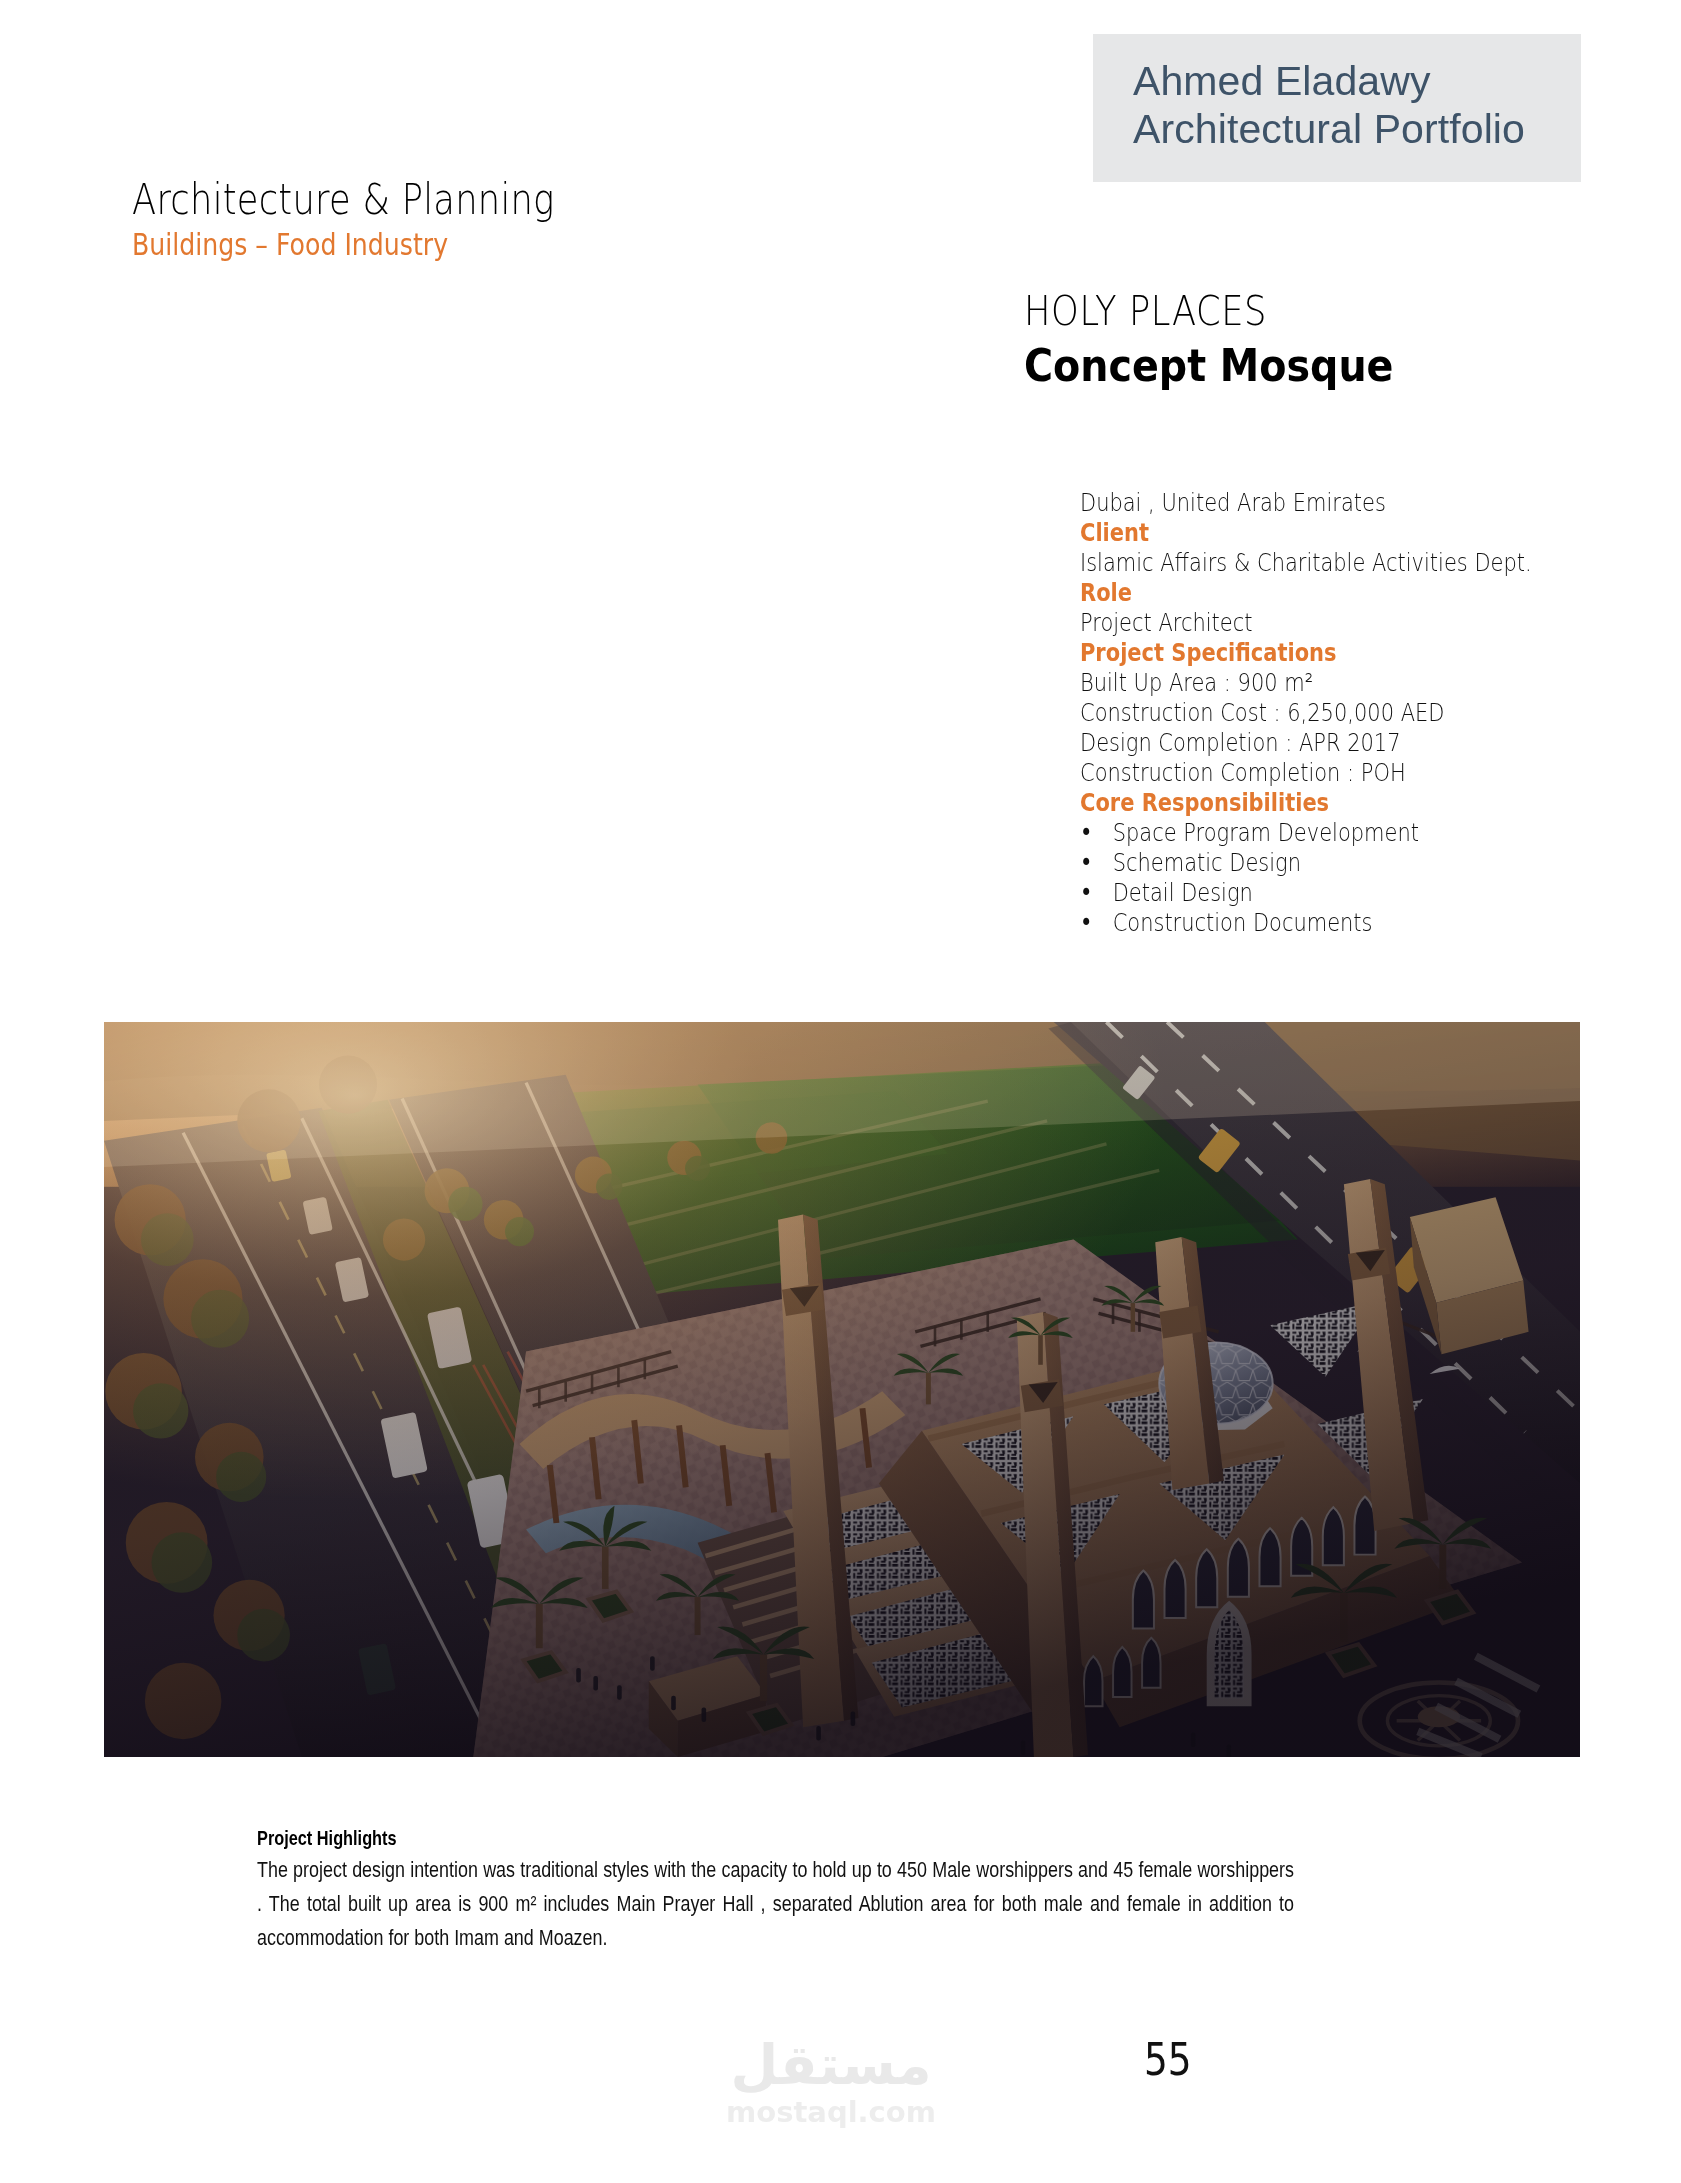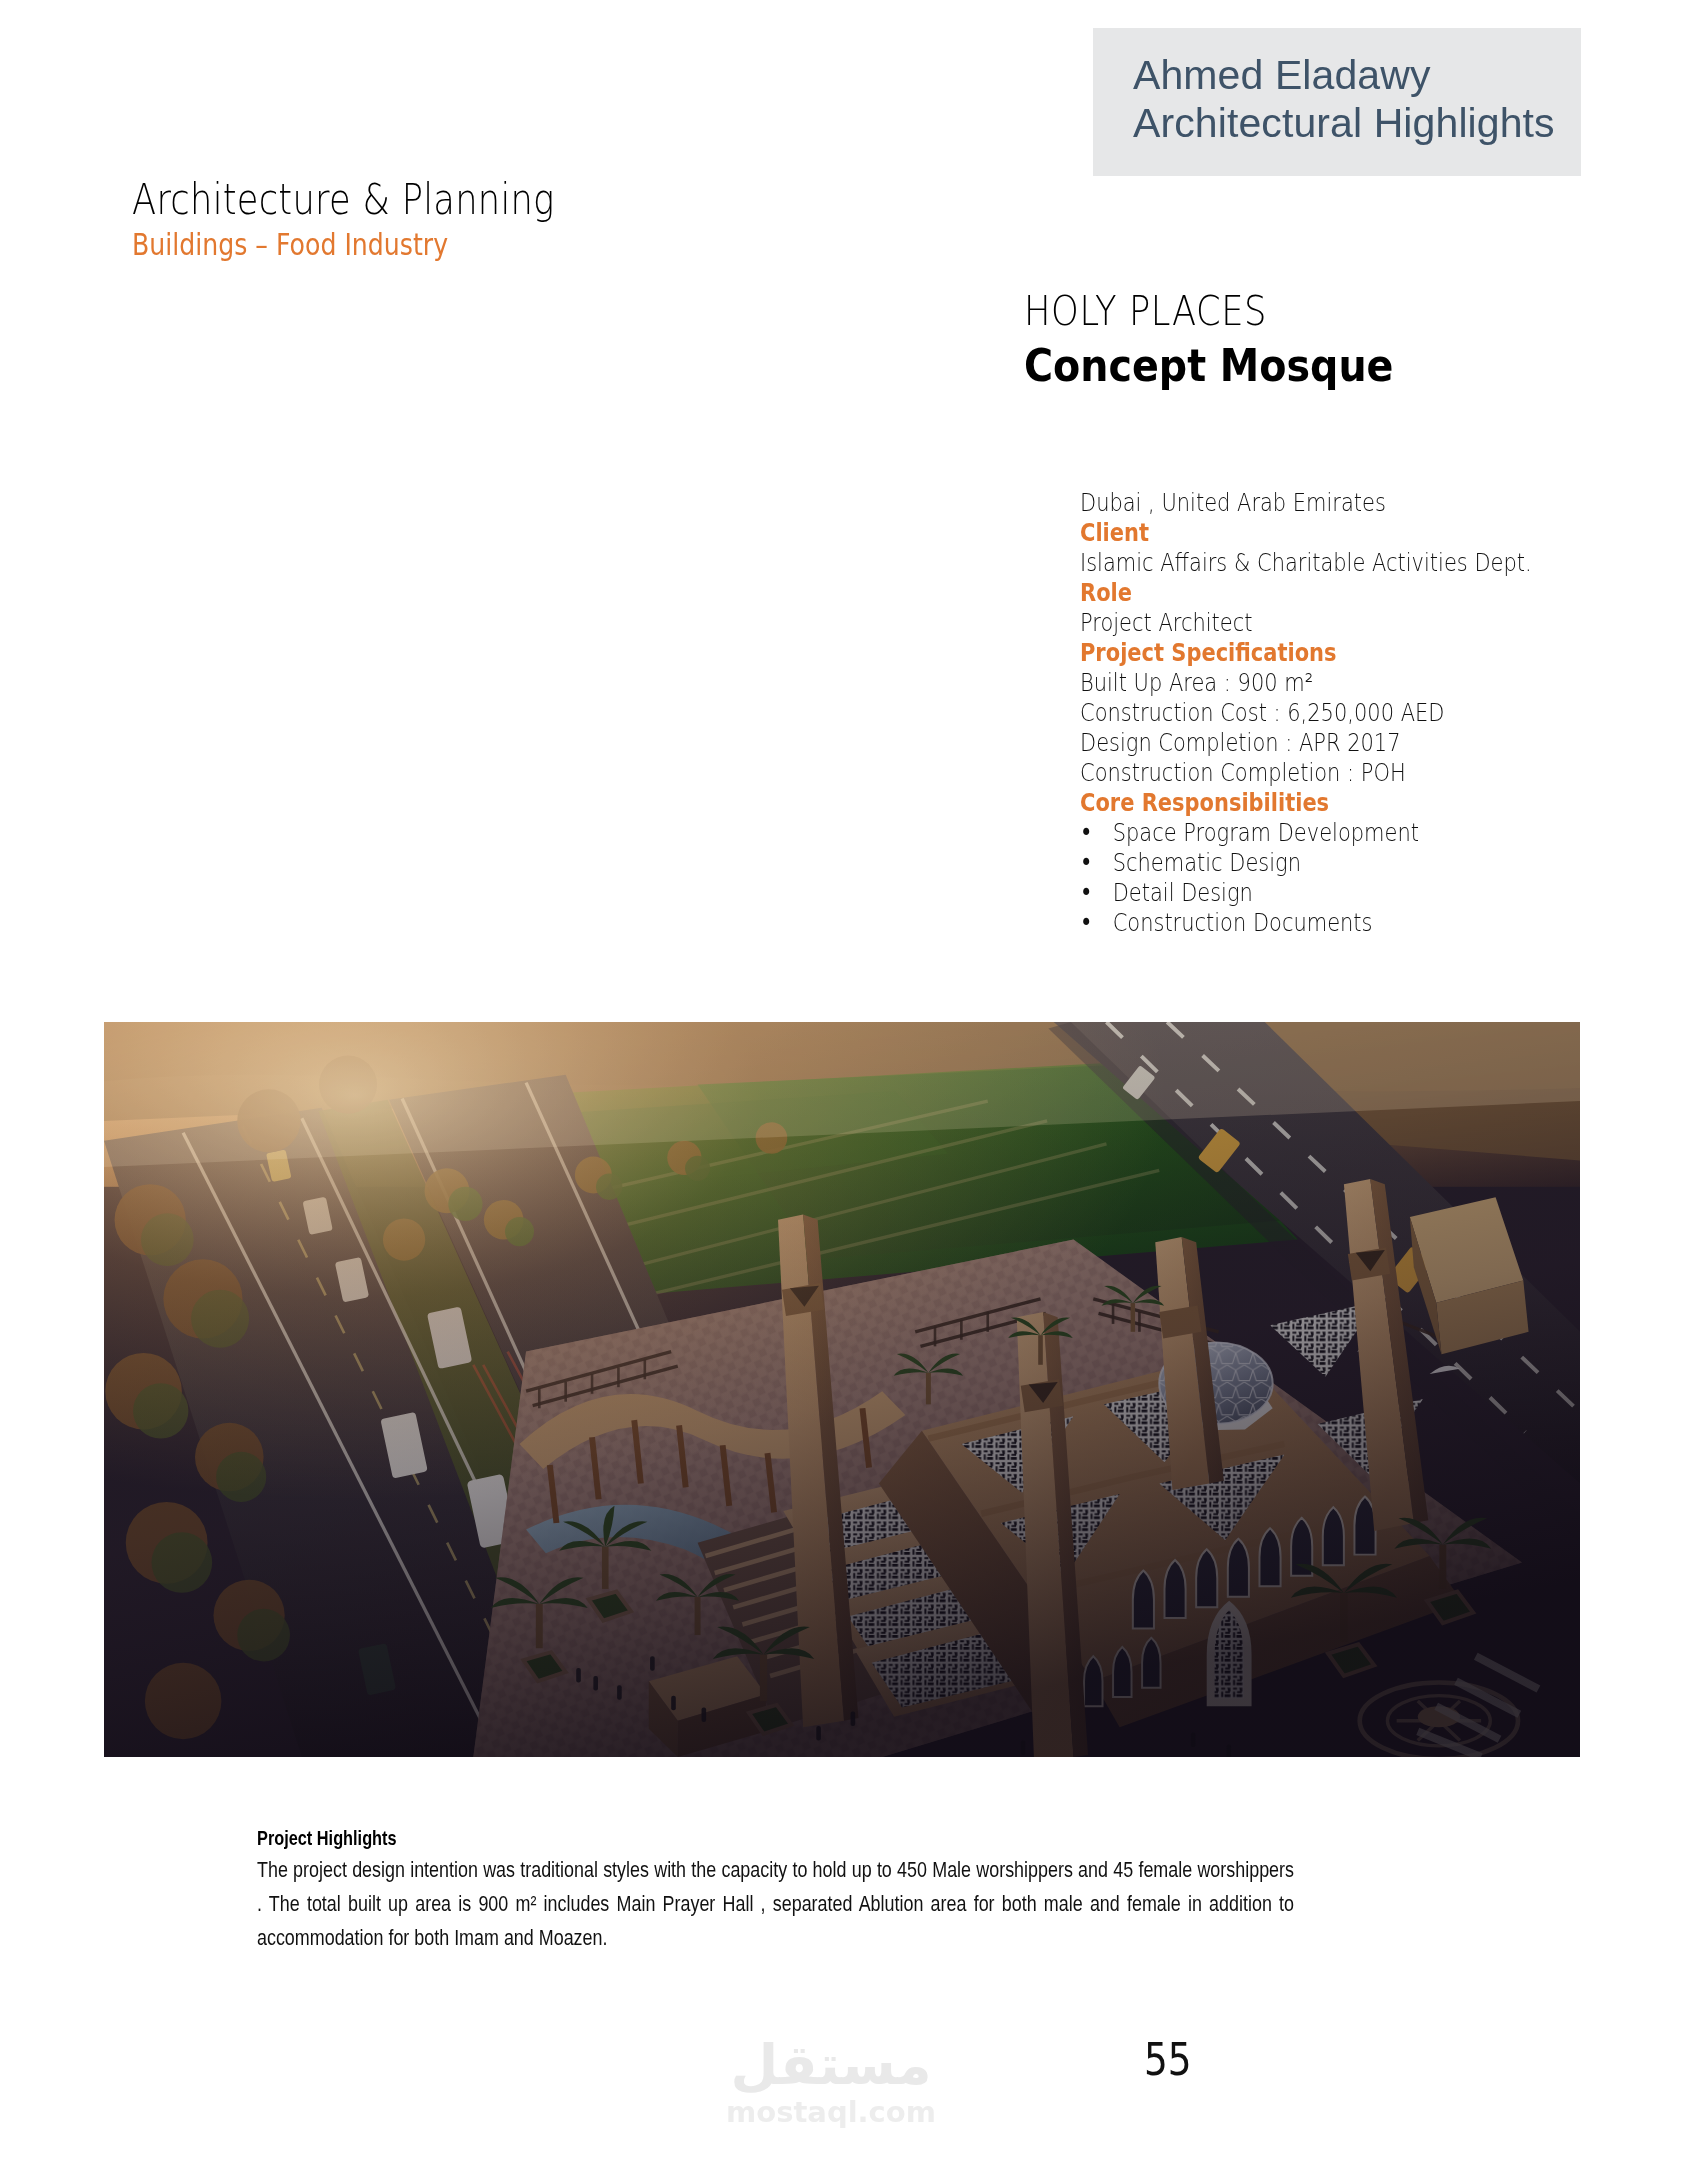--- a/index.html
+++ b/index.html
@@ -7,21 +7,21 @@
   body {
     width:1681px; height:2183px;
     position:relative;
     font-family:"Liberation Sans", sans-serif;
     color:#000;
     overflow:hidden;
   }
 
   
   #portfolio-badge {
-    position:absolute; left:1093px; top:28px;
+    position:absolute; left:1093px; top:34px;
     width:488px; height:148px;
     background:#E6E7E8;
     padding:24px 0 0 40px;
   }
   #portfolio-badge .line {
     font-size:41px; line-height:1.16;
     color:#3E5368; font-weight:400;
     letter-spacing:0.1px;
   }
 
@@ -122,21 +122,21 @@
     font-size:44px; font-weight:400; color:#111;
     font-family:"DejaVu Sans", sans-serif;
     transform:scaleX(.85); transform-origin:left center;
   }
 </style>
 </head>
 <body>
 
 <div id="portfolio-badge">
   <div class="line">Ahmed Eladawy</div>
-  <div class="line">Architectural Highlights</div>
+  <div class="line">Architectural Portfolio</div>
 </div>
 
 <div id="section-heading">
   <div class="sec-title">Architecture &amp; Planning</div>
   <div class="sec-sub">Buildings – Food Industry</div>
 </div>
 
 <div id="project-title">
   <div class="cat">HOLY PLACES</div>
   <div class="name">Concept Mosque</div>

